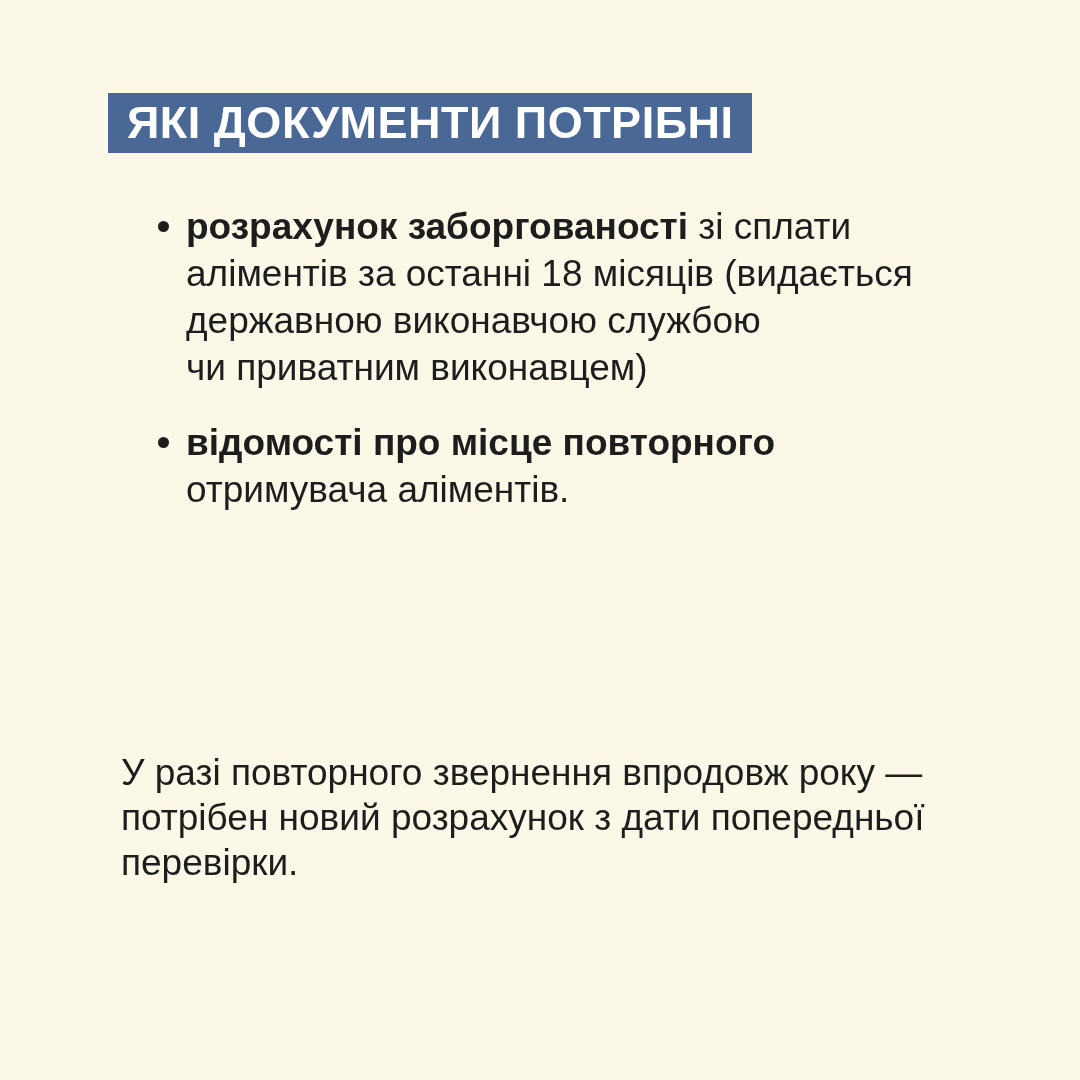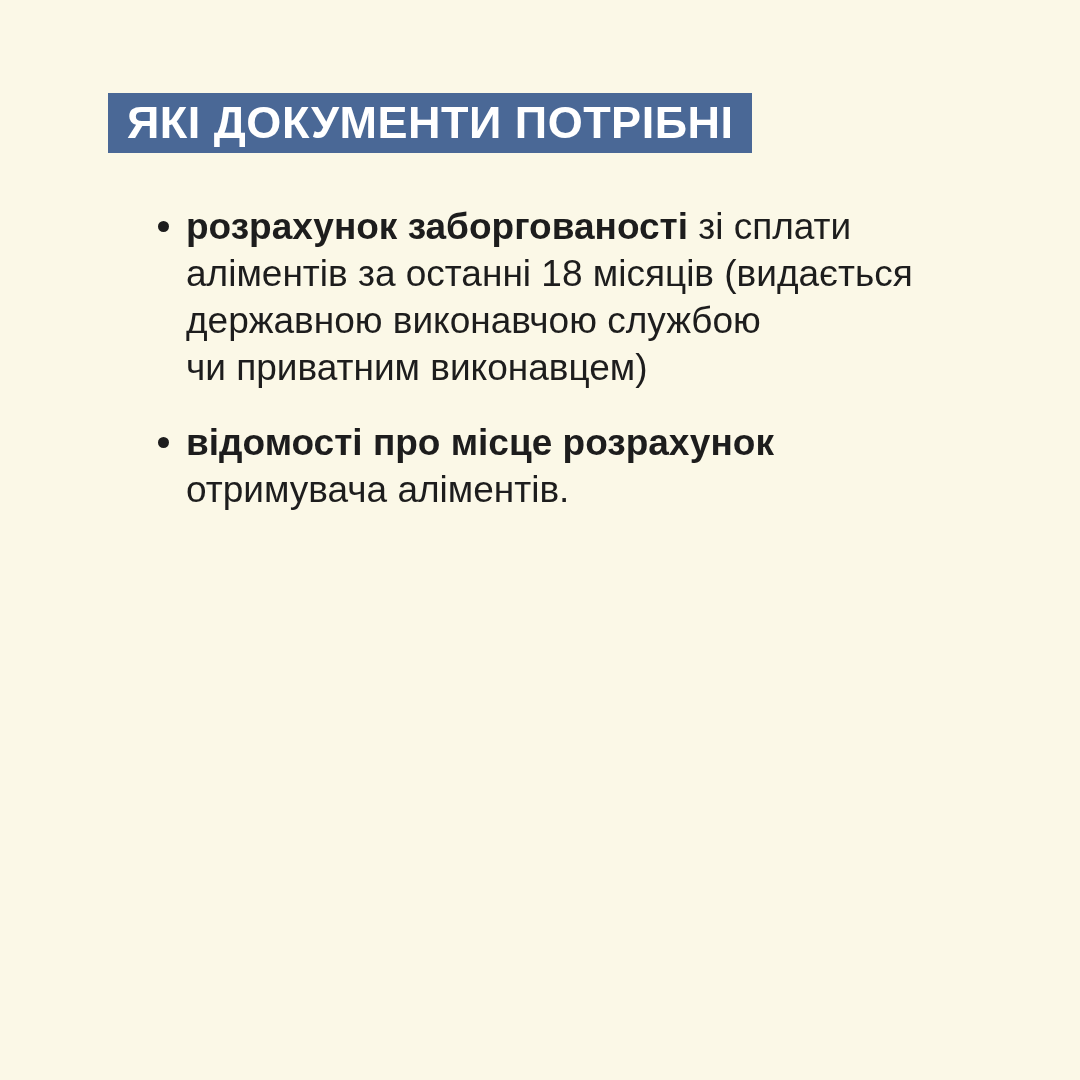--- a/index.html
+++ b/index.html
@@ -91,20 +91,23 @@
       <span class="bullet-dot"></span>
       <span class="doc-item-text"><span class="seg-pre"></span><span class="seg-bold">розрахунок заборгованості</span><span class="seg-rest"> зі сплати
 аліментів за останні 18 місяців (видається
 державною виконавчою службою
 чи приватним виконавцем)</span></span>
     </li>
 
 
     <li class="doc-item">
       <span class="bullet-dot"></span>
-      <span class="doc-item-text"><span class="seg-pre"></span><span class="seg-bold">відомості про місце розрахунок</span><span class="seg-rest">
+      <span class="doc-item-text"><span class="seg-pre"></span><span class="seg-bold">відомості про місце повторного</span><span class="seg-rest">
 отримувача аліментів.</span></span>
     </li>
 
   </ul>
 
+  <p class="note">У разі повторного звернення впродовж року —
+потрібен новий розрахунок з дати попередньої
+перевірки.</p>
 
 </div>
 
 </body></html>

